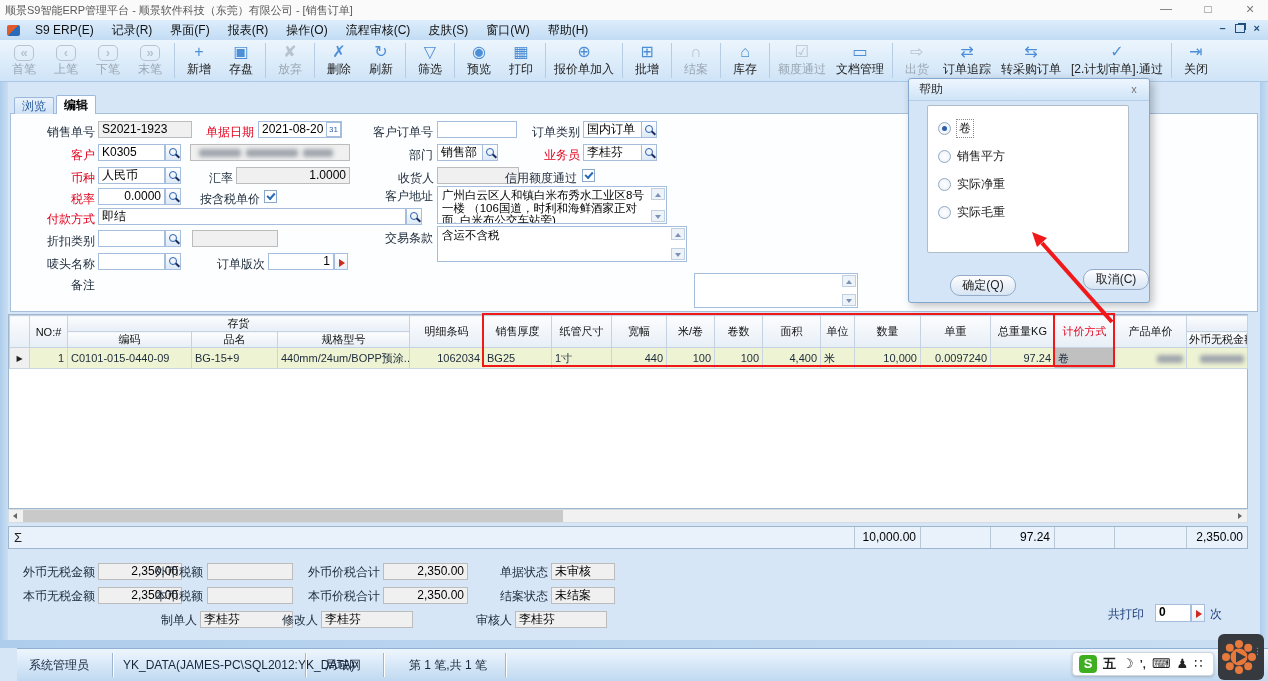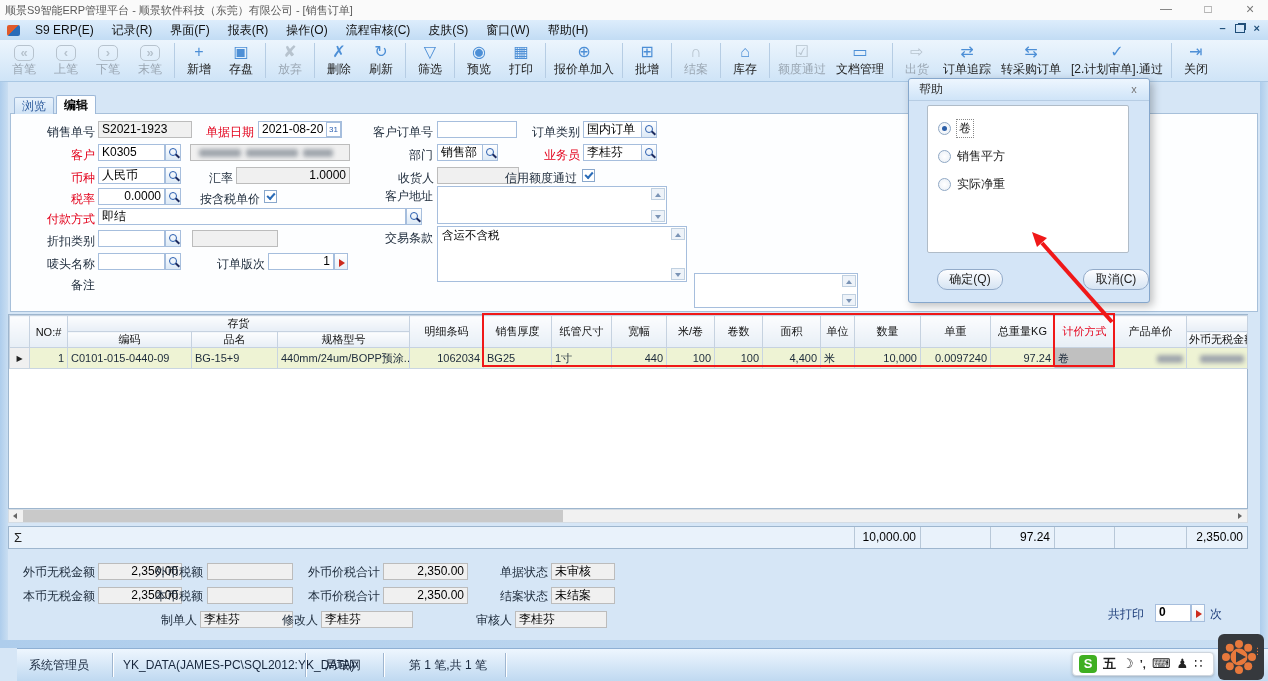--- a/index.html
+++ b/index.html
@@ -285,37 +285,37 @@
   <div class="fld ro" style="left:437px;top:167px;width:82px;"></div>
   <div class="lbl" style="left:505px;top:170px;width:72px;">信用额度通过</div>
   <div class="cb checked" style="left:582px;top:169px;"></div>
 
   <div class="lbl req" style="left:40px;top:191px;width:55px;">税率</div>
   <div class="fld num" style="left:98px;top:188px;width:67px;">0.0000</div>
   <div class="lookup" style="left:165px;top:188px;"></div>
   <div class="lbl" style="left:196px;top:191px;width:64px;">按含税单价</div>
   <div class="cb checked" style="left:264px;top:190px;"></div>
   <div class="lbl" style="left:385px;top:188px;width:48px;">客户地址</div>
-  <div class="fld multi" style="left:437px;top:186px;width:230px;height:38px;">
+  <div class="fld multi" style="left:437px;top:186px;width:230px;height:38px;"><span>广州白云区人和镇白米布秀水工业区8号一楼 （106国道，时利和海鲜酒家正对面, 白米布公交车站旁)</span>
     <span class="vscroll">
         <span class="sbtn up"></span>
         <span class="sbtn dn"></span>
       </span>
   </div>
 
   <div class="lbl req" style="left:35px;top:211px;width:60px;">付款方式</div>
   <div class="fld" style="left:98px;top:208px;width:308px;">即结</div>
   <div class="lookup" style="left:406px;top:208px;"></div>
 
   <div class="lbl" style="left:35px;top:233px;width:60px;">折扣类别</div>
   <div class="fld" style="left:98px;top:230px;width:67px;"></div>
   <div class="lookup" style="left:165px;top:230px;"></div>
   <div class="fld ro" style="left:192px;top:230px;width:86px;"></div>
   <div class="lbl" style="left:385px;top:230px;width:48px;">交易条款</div>
-  <div class="fld multi" style="left:437px;top:226px;width:250px;height:56px;"><span>含运不含税</span>
+  <div class="fld multi" style="left:437px;top:226px;width:250px;height:36px;"><span>含运不含税</span>
     <span class="vscroll">
         <span class="sbtn up"></span>
         <span class="sbtn dn"></span>
       </span>
   </div>
 
   <div class="lbl" style="left:35px;top:256px;width:60px;">唛头名称</div>
   <div class="fld" style="left:98px;top:253px;width:67px;"></div>
   <div class="lookup" style="left:165px;top:253px;"></div>
   <div class="lbl" style="left:210px;top:256px;width:55px;">订单版次</div>
@@ -464,22 +464,26 @@
           <span class="radio-label sel">卷</span>
         </div>
         <div class="radio-row">
           <span class="radio"></span>
           <span class="radio-label">销售平方</span>
         </div>
         <div class="radio-row">
           <span class="radio"></span>
           <span class="radio-label">实际净重</span>
         </div>
-      </div>
-    <div class="dlg-btn" style="left:28px;">确定(Q)</div>
+        <div class="radio-row">
+          <span class="radio"></span>
+          <span class="radio-label">实际毛重</span>
+        </div>
+      </div>
+    <div class="dlg-btn" style="left:41px;margin-top:6px;">确定(Q)</div>
     <div class="dlg-btn" style="left:130px;margin-left:44px;">取消(C)</div>
   </div>
 
   <svg class="abs" style="left:1020px;top:226px;width:100px;height:100px;z-index:65;pointer-events:none;" viewBox="0 0 100 100">
     <line x1="92" y1="96" x2="22" y2="17" stroke="#f01818" stroke-width="4"></line>
     <polygon points="12,6 27,12 17,21" fill="#f01818"></polygon>
   </svg>
 
   <div class="statusbar">
     <span class="st" style="left:12px;">系统管理员</span>

